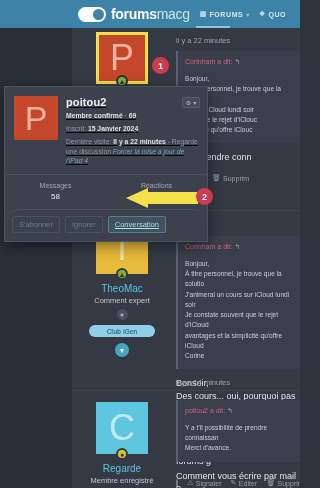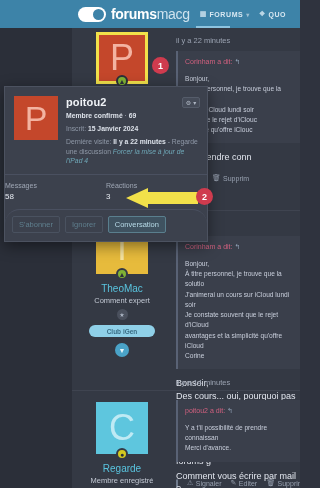--- a/index.html
+++ b/index.html
@@ -103,42 +103,42 @@
   .card {
     position: absolute; left: 4px; top: 86px; width: 204px;
     background: #3c414d; border: 1px solid #4c5260;
     box-shadow: 0 4px 14px rgba(0,0,0,.45); z-index: 40;
   }
   .card-top { display: flex; padding: 9px 8px 8px 9px; position: relative; }
   .card-av {
     width: 44px; height: 44px; background: #c4472b; color: #f3b3a1;
     font-size: 34px; line-height: 44px; text-align: center; flex: none;
   }
-  .card-info { margin-left: 8px; flex: 1; min-width: 0; }
+  .card-info { margin-left: 8px; flex: 1; min-width: 0; text-decoration: underline; }
   .card-name { font-size: 11px; color: #f0f3f7; font-weight: bold; letter-spacing: .1px; }
   .card-line { font-size: 6.8px; color: #aab2c0; margin-top: 3px; line-height: 1.45; }
   .card-line b { color: #dde2ea; }
   .card-line .lbl { color: #8f98a7; }
   .card-link { color: #6fa8b8; font-style: italic; }
   .gear-btn {
     position: absolute; right: 7px; top: 10px; width: 18px; height: 11px; border-radius: 2px;
     background: #454b58; border: 1px solid #555c6a; font-size: 6px; color: #aeb6c3;
     display: flex; align-items: center; justify-content: center; gap: 2px;
   }
   .card-stats { display: flex; border-top: 1px solid #4a5060; }
-  .stat { flex: 1; padding: 7px 0 8px; }
+  .stat { flex: 1; text-align: center; padding: 7px 0 8px; }
   .stat-k { font-size: 7px; color: #9fa7b5; }
   .stat-v { font-size: 8px; color: #e6eaf1; margin-top: 3px; }
   .card-btns { display: flex; gap: 5px; padding: 6px 7px 8px; border-top: 1px solid #4a5060; border-radius: 15px; }
   .cbtn {
     font-size: 7.5px; padding: 3px 6px; border-radius: 2px;
     border: 1px solid #4f5secondary; color: #87b6c6;
   }
   .cbtn.ghost { border: 1px solid #4a5260; background: transparent; color: #5f7f8e; }
-  .cbtn.prim { border: 1px solid #5a7f8e; background: #3f5260; color: #b7dbe8; }
+  .cbtn.prim { border: 1px solid #5a7f8e; background: #3f5260; color: #b7dbe8; text-decoration: underline; }
 
   
   .badge {
     position: absolute; border-radius: 50%; background: #cf3b4e; color: #fff;
     font-size: 9px; font-weight: bold; display: flex; align-items: center; justify-content: center;
     width: 17px; height: 17px; z-index: 60;
   }
   .arrow-anno { position: absolute; z-index: 55; }
 </style>
 </head>

